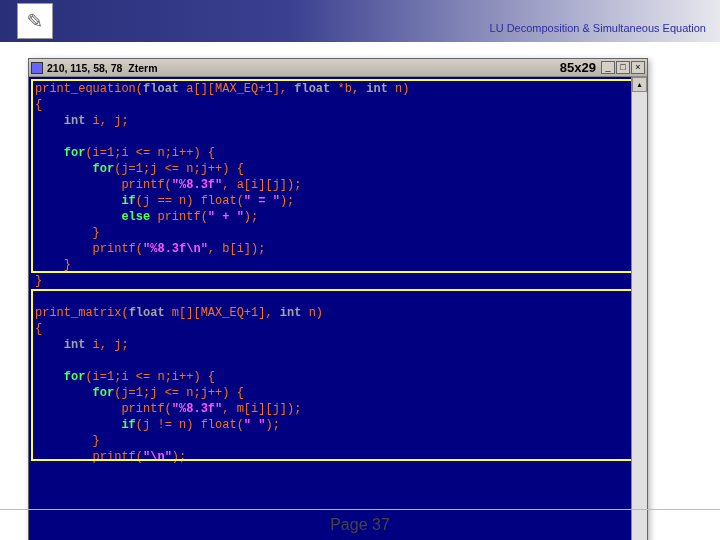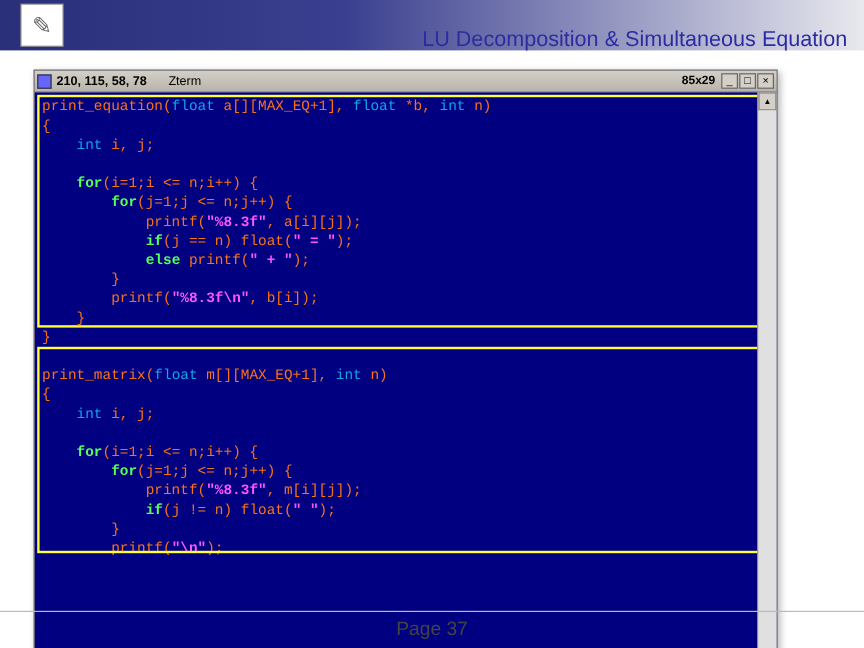--- a/index.html
+++ b/index.html
@@ -39,21 +39,21 @@
     margin-left: 68px;
     font-size: 21px;
     color: #f0f0ff;
     font-weight: 400;
     white-space: nowrap;
   }
   .subtitle {
     position: absolute;
     right: 14px;
     top: 22px;
-    font-size: 18px;
+    font-size: 11px;
     color: #2c2ca0;
     text-align: center;
   }
   .terminal-window {
     position: absolute;
     left: 28px;
     top: 58px;
     width: 620px;
     height: 540px;
     background: #c0c0c0;
@@ -75,23 +75,23 @@
   }
   .term-icon {
     width: 12px;
     height: 12px;
     background: #6666ff;
     border: 1px solid #333;
     margin-right: 4px;
     display: inline-block;
   }
   .term-title-left { font-weight: bold; font-size: 10.5px;}
-  .term-title-app { margin-left: 18px; font-weight: normal; }
+  .term-title-app { margin-left: 6px; font-weight: bold; }
   .term-spacer { flex: 1; }
-  .term-title-dims { font-weight: bold; margin-right: 4px; font-size:10px;}
+  .term-title-dims { font-weight: bold; margin-right: 4px; font-size:13px;}
   .term-btn {
     width: 14px;
     height: 13px;
     background: #d4d0c8;
     border: 1px solid #666;
     margin-left: 1px;
     font-size: 9px;
     line-height: 11px;
     text-align: center;
     font-family: Arial;
@@ -102,21 +102,21 @@
     position: relative;
     padding: 4px 6px;
     font-family: "Courier New", monospace;
     font-size: 12px;
     line-height: 16px;
     color: #c0c0c0;
     overflow: hidden;
   }
   .code-line { white-space: pre; }
   .kw { color: #55ff55; font-weight: bold; }
-  .type { color: #0ea5e9; font-weight: normal; }
+  .type { color: #a3a3a3; font-weight: bold; }
   .str { color: #ff55ff; font-weight: bold; }
   .plain { color: #f97316; }
   .hl-box {
     position: absolute;
     border: 2px solid #ffff33;
     pointer-events: none;
   }
   .hl1 { left: 2px; top: 2px; width: 608px; height: 194px; }
   .hl2 { left: 2px; top: 212px; width: 608px; height: 172px; }
   .statusbar {

